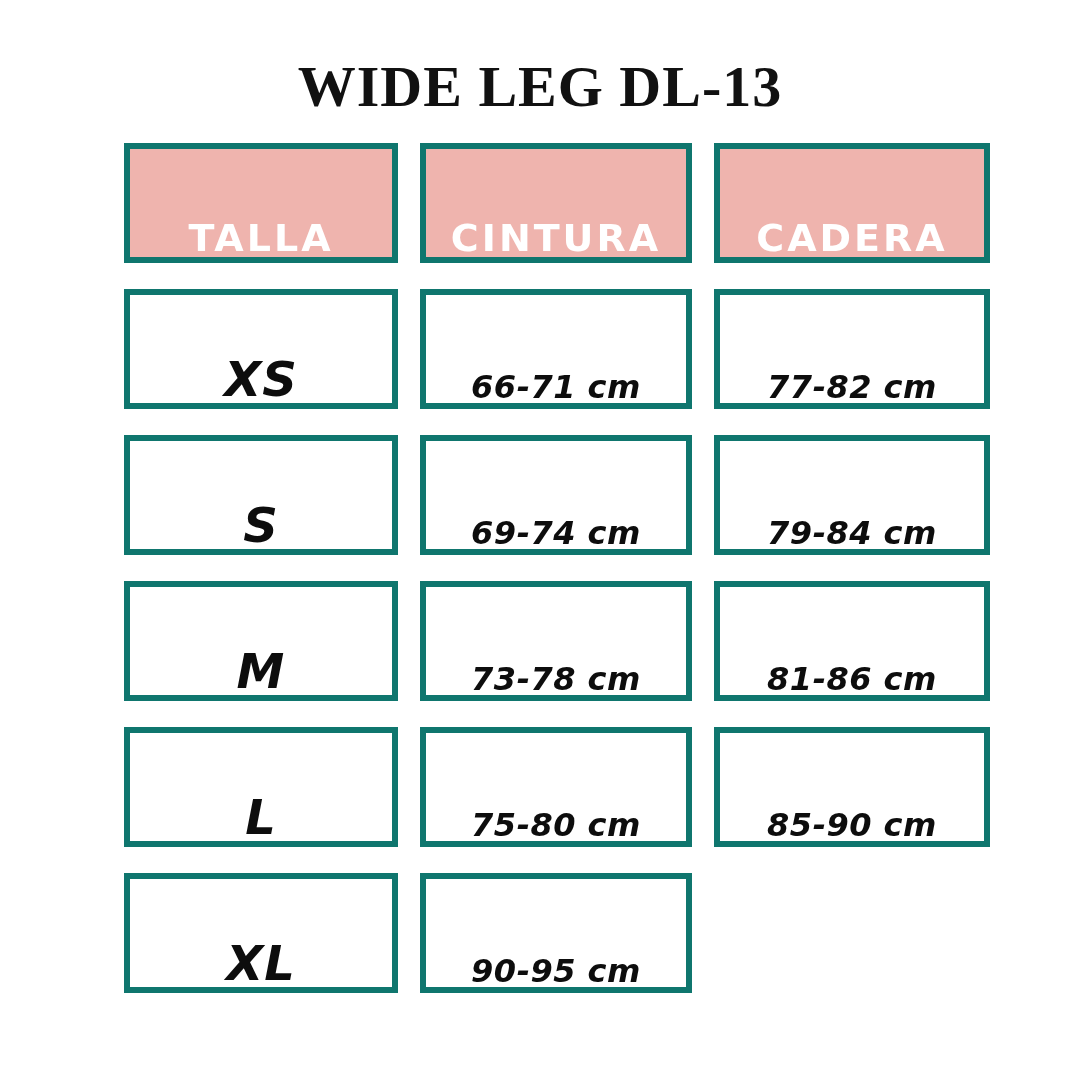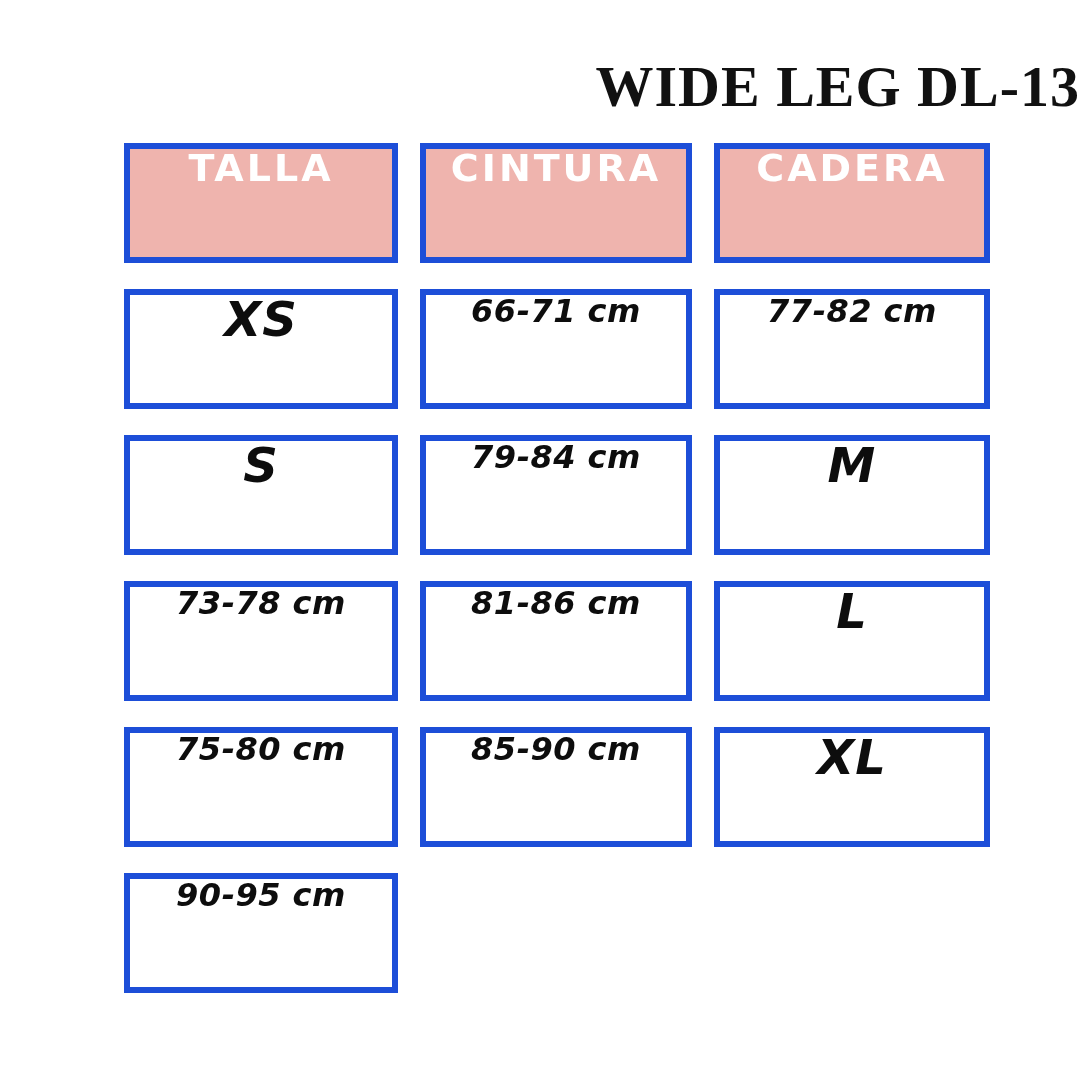--- a/index.html
+++ b/index.html
@@ -18,21 +18,21 @@
     background: #ffffff;
     box-sizing: border-box;
   }
 
   
   .chart-title {
     position: absolute;
     top: 58px;
     left: 0;
     width: 1080px;
-    text-align: right;
+    text-align: center;
     font-family: "Liberation Serif", "DejaVu Serif", serif;
     font-weight: bold;
     font-size: 58px;
     letter-spacing: 1px;
     color: #111111;
     line-height: 1;
     white-space: nowrap;
   }
 
   
@@ -42,24 +42,24 @@
     top: 143px;
     width: 866px;
     display: grid;
     grid-template-columns: 274px 272px 276px;
     grid-auto-rows: 120px;
     column-gap: 22px;
     row-gap: 26px;
   }
 
   .cell {
-    border: 6px solid #1d4ed8;
+    border: 6px solid #0f766e;
     box-sizing: border-box;
     display: flex;
-    align-items: flex-start;
+    align-items: flex-end;
     justify-content: center;
     background: #ffffff;
   }
 
   .cell.header {
     background: #efb4ae;
   }
 
   .cell-text {
     font-family: "DejaVu Sans", "Liberation Sans", sans-serif;
@@ -113,20 +113,23 @@
       <span class="cell-text">66-71 cm</span>
     </div>
     <div class="cell measure">
       <span class="cell-text">77-82 cm</span>
     </div>
 
     <div class="cell size">
       <span class="cell-text">S</span>
     </div>
     <div class="cell measure">
+      <span class="cell-text">69-74 cm</span>
+    </div>
+    <div class="cell measure">
       <span class="cell-text">79-84 cm</span>
     </div>
 
     <div class="cell size">
       <span class="cell-text">M</span>
     </div>
     <div class="cell measure">
       <span class="cell-text">73-78 cm</span>
     </div>
     <div class="cell measure">

